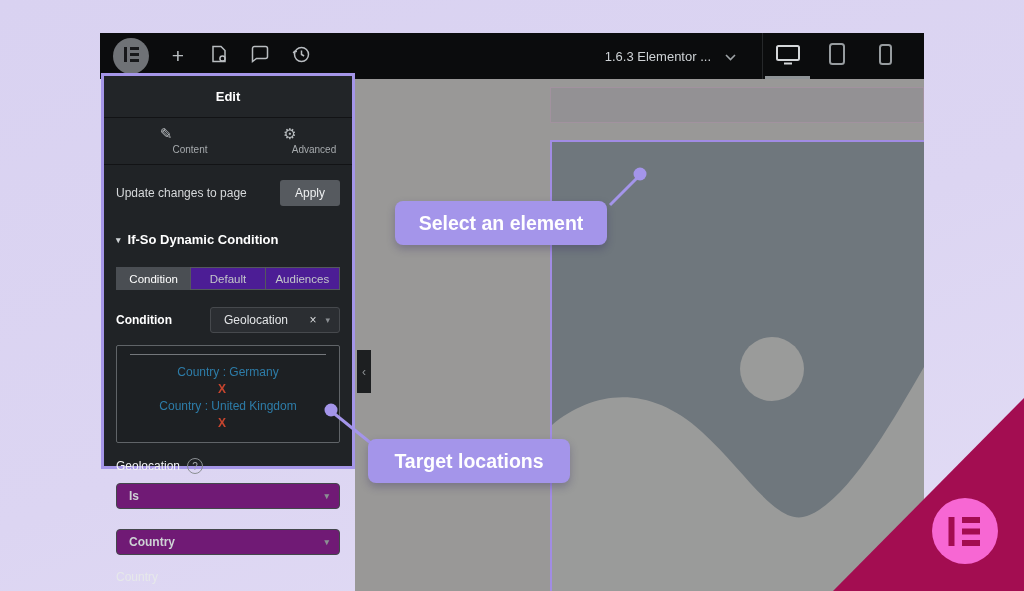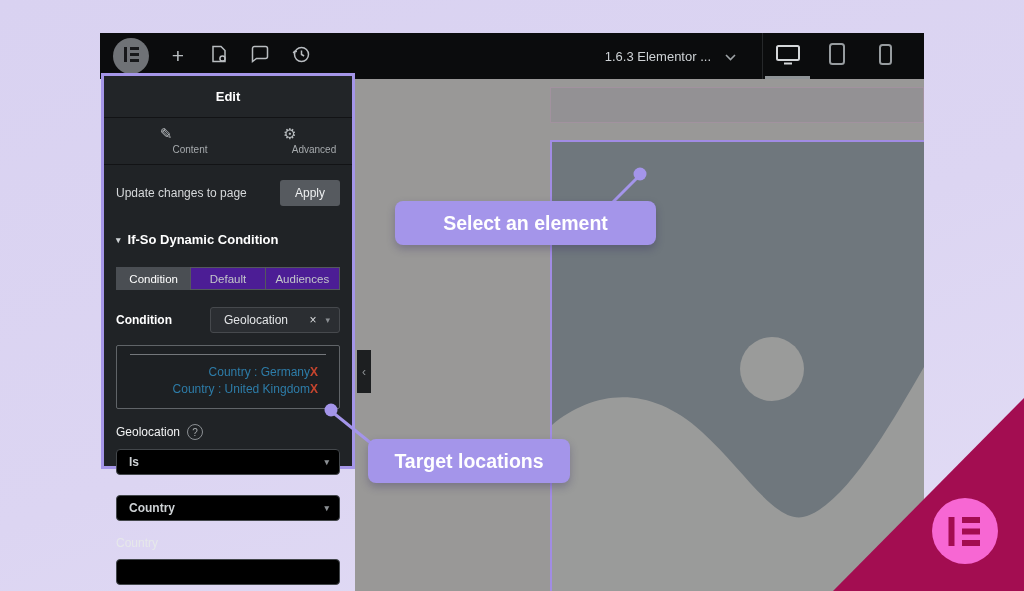--- a/index.html
+++ b/index.html
@@ -69,42 +69,42 @@
   .cond-select { width:130px; height:26px; background:#2b2e32; border:1px solid #46494d;
                  border-radius:3px; display:flex; align-items:center; padding:0 9px 0 13px;
                  color:#e3e5e7; font-size:12px; cursor:pointer; }
   .cond-select .grow { flex:1; }
   .x-glyph { color:#dadcde; font-size:12px; margin-right:9px; }
   .caret { color:#8b8f93; font-size:9px; }
   .targeted-box { margin-top:12px; border:1px solid #606468; border-radius:2px;
                   padding:8px 9px 10px 9px; background:#1d2023; }
   .targeted-title { text-align:center; color:#eaecee; font-weight:600; font-size:12.5px; margin:5px 0 9px; }
   .targeted-hr { border:none; border-top:1px solid #74777b; margin:0 4px 9px; }
-  .loc-row { display:flex; align-items:center; justify-content:flex-end; line-height:17px; }
+  .loc-row { display:flex; align-items:center; justify-content:space-between; line-height:17px;flex-direction:column; }
   .loc-label { color:#2d7ca8; font-size:12px; }
   .loc-x { color:#c7452e; font-size:12px; font-weight:bold; cursor:pointer; padding-right:12px; }
   .geo-row { margin-top:15px; display:flex; align-items:center; gap:7px; }
   .geo-label { color:#f2f3f4; font-size:12px; }
   .help-circle { width:16px; height:16px; border:1px solid #8b8f93; border-radius:50%;
                  color:#a5a9ac; font-size:10px; display:flex; align-items:center;
                  justify-content:center; cursor:pointer; }
-  .dd { height:26px; background:#000000; border:1px solid #43474b; border-radius:4px;
+  .dd { height:26px; background:#701a75; border:1px solid #43474b; border-radius:4px;
         display:flex; align-items:center; padding:0 10px 0 12px; color:#ced2d5;
         font-size:12px; font-weight:600; cursor:pointer; }
   .dd .grow { flex:1; }
   .dd-is { margin-top:9px; }
   .dd-type { margin-top:20px; }
   .country-label { margin-top:15px; color:#e6e8ea; font-size:12px; }
   .dd-select-country { margin-top:9px; }
 
   
   .tooltip { position:absolute; background:#a495ea; border-radius:8px; color:#ffffff;
              font-weight:bold; font-size:19.5px; display:flex; align-items:center;
              justify-content:center; box-shadow:0 4px 8px rgba(40,30,90,0.28); z-index:10; }
-  .tt1 { left:395px; top:201px; width:261px; height:44px; }
+  .tt1 { left:395px; top:201px; width:212px; height:44px; }
   .tt2 { left:368px; top:439px; width:202px; height:44px; }
   .overlay-svg { left:0; top:0; width:1024px; height:591px; z-index:9; pointer-events:none; }
   .corner-svg { left:0; top:0; width:1024px; height:591px; z-index:8; pointer-events:none; }
 </style>
 </head>
 <body>
 
 <div class="abs toolbar">
   <div class="logo-btn">
     <span>

